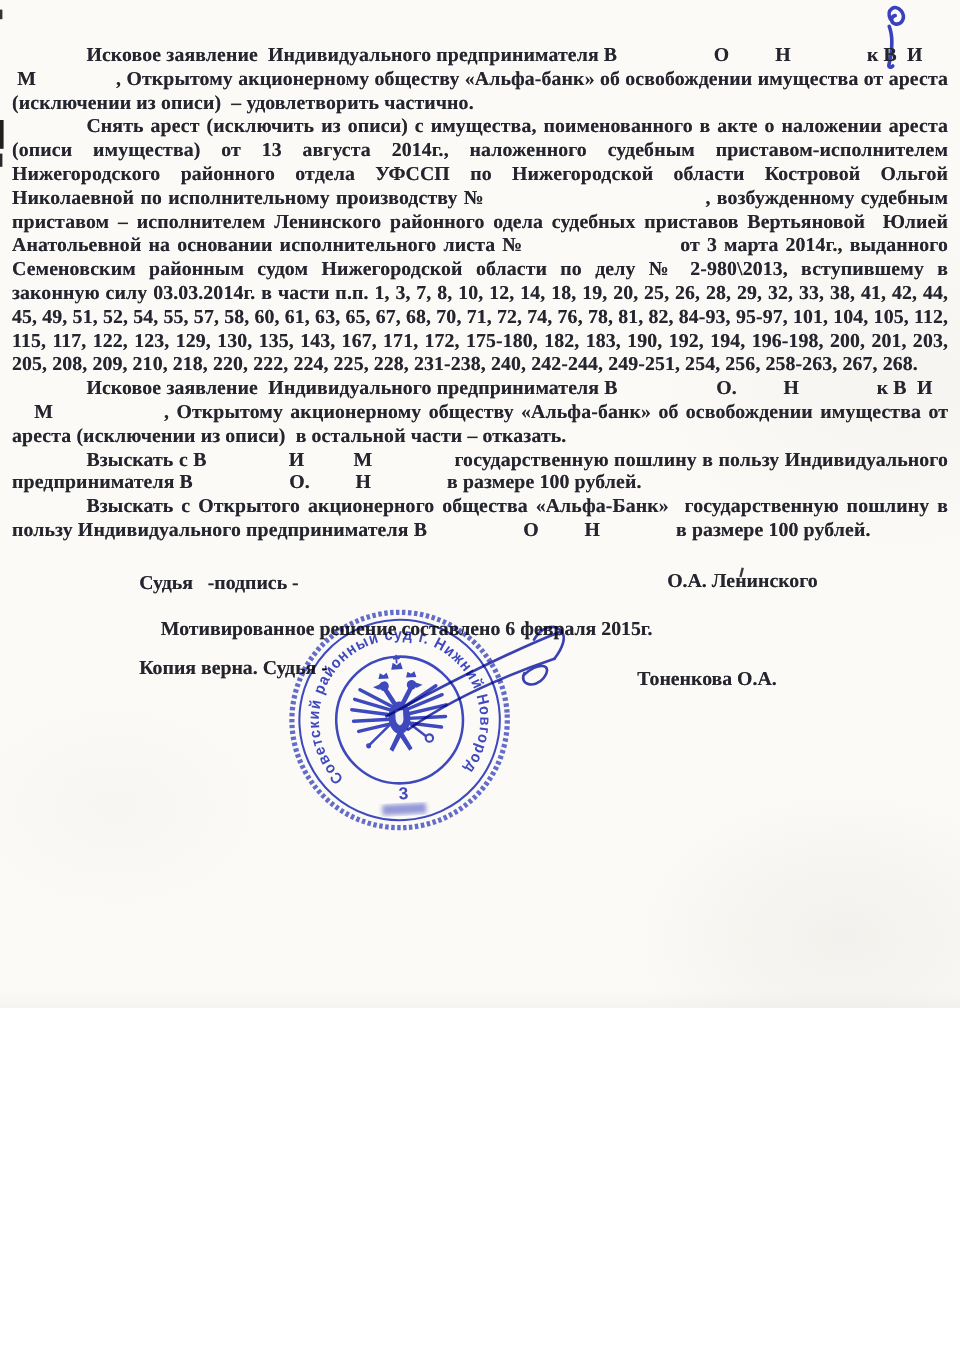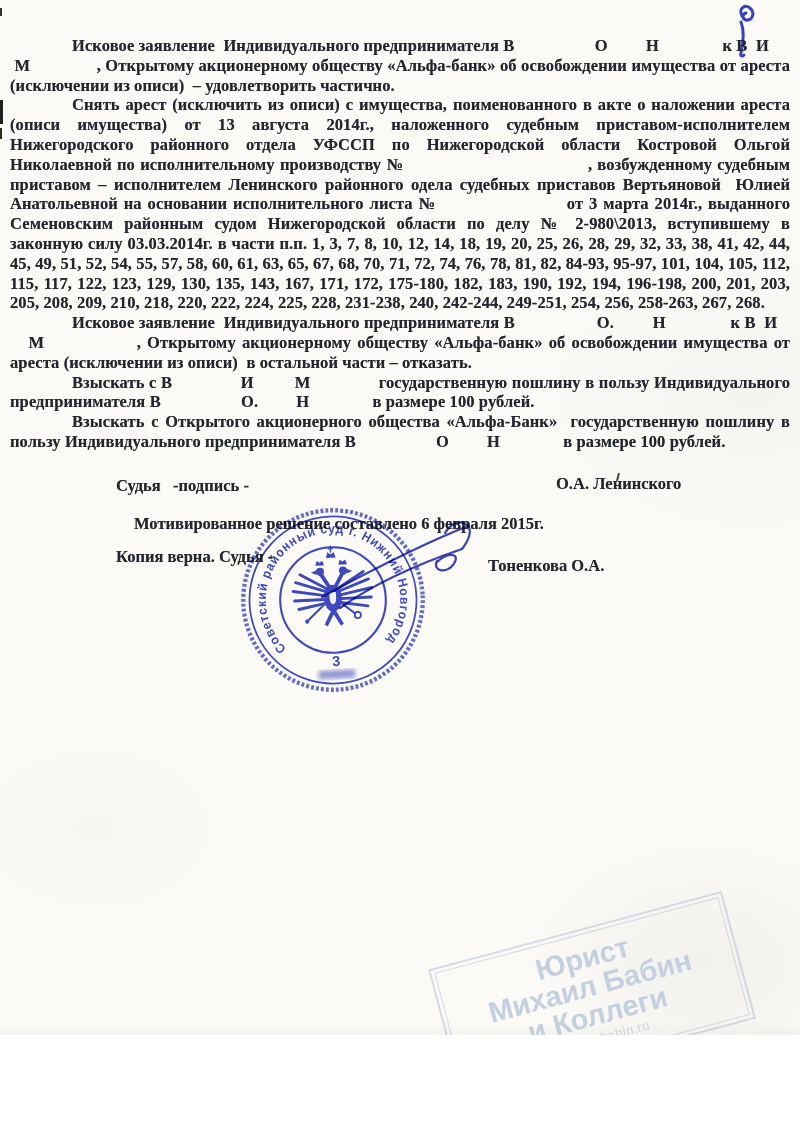--- a/index.html
+++ b/index.html
@@ -1,18 +1,18 @@
 <!DOCTYPE html>
 <html lang="ru"><head>
 <meta charset="utf-8">
 <style>
   html,body{margin:0;padding:0;}
   body{width:800px;height:1132px;font-family:"Liberation Serif",serif;}
   .page{
-    position:relative;width:800px;height:1035px;overflow:hidden;
+    position:relative;width:800px;height:840px;overflow:hidden;
     background:
       radial-gradient(260px 180px at 88% 93%, rgba(185,185,180,.14), transparent 70%),
       radial-gradient(320px 220px at 94% 38%, rgba(195,195,190,.10), transparent 70%),
       radial-gradient(200px 140px at 12% 80%, rgba(200,200,195,.08), transparent 70%),
       linear-gradient(to top, rgba(120,120,120,.05), transparent 14px),
       #fbfaf6;
   }
   
   .text-block{
     position:absolute;left:10px;top:36px;width:780px;
@@ -76,21 +76,21 @@
     <p>Исковое заявление&nbsp; Индивидуального предпринимателя В&nbsp; &nbsp; &nbsp; &nbsp; &nbsp; &nbsp; &nbsp; &nbsp; &nbsp; &nbsp;О.&nbsp; &nbsp; &nbsp; &nbsp; &nbsp;Н&nbsp; &nbsp; &nbsp; &nbsp; &nbsp; &nbsp; &nbsp; &nbsp;к В&nbsp; И&nbsp; &nbsp; &nbsp; &nbsp;М&nbsp; &nbsp; &nbsp; &nbsp; &nbsp; &nbsp; &nbsp; &nbsp;, Открытому акционерному обществу «Альфа-банк» об освобождении имущества от ареста (исключении из описи)&nbsp; в остальной части – отказать.</p>
     <p>Взыскать с В&nbsp; &nbsp; &nbsp; &nbsp; &nbsp; &nbsp; &nbsp; &nbsp;И&nbsp; &nbsp; &nbsp; &nbsp; &nbsp;М&nbsp; &nbsp; &nbsp; &nbsp; &nbsp; &nbsp; &nbsp; &nbsp;государственную пошлину в пользу Индивидуального предпринимателя В&nbsp; &nbsp; &nbsp; &nbsp; &nbsp; &nbsp; &nbsp; &nbsp; &nbsp; &nbsp;О.&nbsp; &nbsp; &nbsp; &nbsp; &nbsp;Н&nbsp; &nbsp; &nbsp; &nbsp; &nbsp; &nbsp; &nbsp; &nbsp;в размере 100 рублей.</p>
     <p>Взыскать с Открытого акционерного общества «Альфа-Банк»&nbsp; государственную пошлину в пользу Индивидуального предпринимателя В&nbsp; &nbsp; &nbsp; &nbsp; &nbsp; &nbsp; &nbsp; &nbsp; &nbsp; &nbsp;О&nbsp; &nbsp; &nbsp; &nbsp; &nbsp;Н&nbsp; &nbsp; &nbsp; &nbsp; &nbsp; &nbsp; &nbsp; &nbsp;в размере 100 рублей.</p>
   </div>
 
   <span class="sig-line" style="left:72px;top:476px;">Судья&nbsp; &nbsp;-подпись -</span>
   <span class="sig-line" style="left:512px;top:474px;">О.А. Ленинского</span>
   <div class="pen-tick"></div>
   <span class="sig-line" style="left:90px;top:514px;">Мотивированное решение составлено 6 февраля 2015г.</span>
   <span class="sig-line" style="left:72px;top:547px;">Копия верна. Судья -</span>
-  <span class="sig-line" style="left:444px;top:556px;font-family:Liberation Serif, serif;">Тоненкова О.А.</span>
+  <span class="sig-line" style="left:487px;top:556px;font-family:Liberation Serif, serif;">Тоненкова О.А.</span>
 
   <svg class="stamp" viewBox="-100 -100 200 200">
     <defs>
       <filter id="smudge">
           <feGaussianBlur stdDeviation="2"></feGaussianBlur>
         </filter>
       <path id="ringPath" d="M -49.5,49.5 A 70,70 0 1 1 49.5,49.5" fill="none"></path>
     </defs>
     <g stroke="#2e3ac0" fill="none">
       <circle r="93.5" stroke-width="4.5" stroke-dasharray="3 2.2" opacity=".8"></circle>

